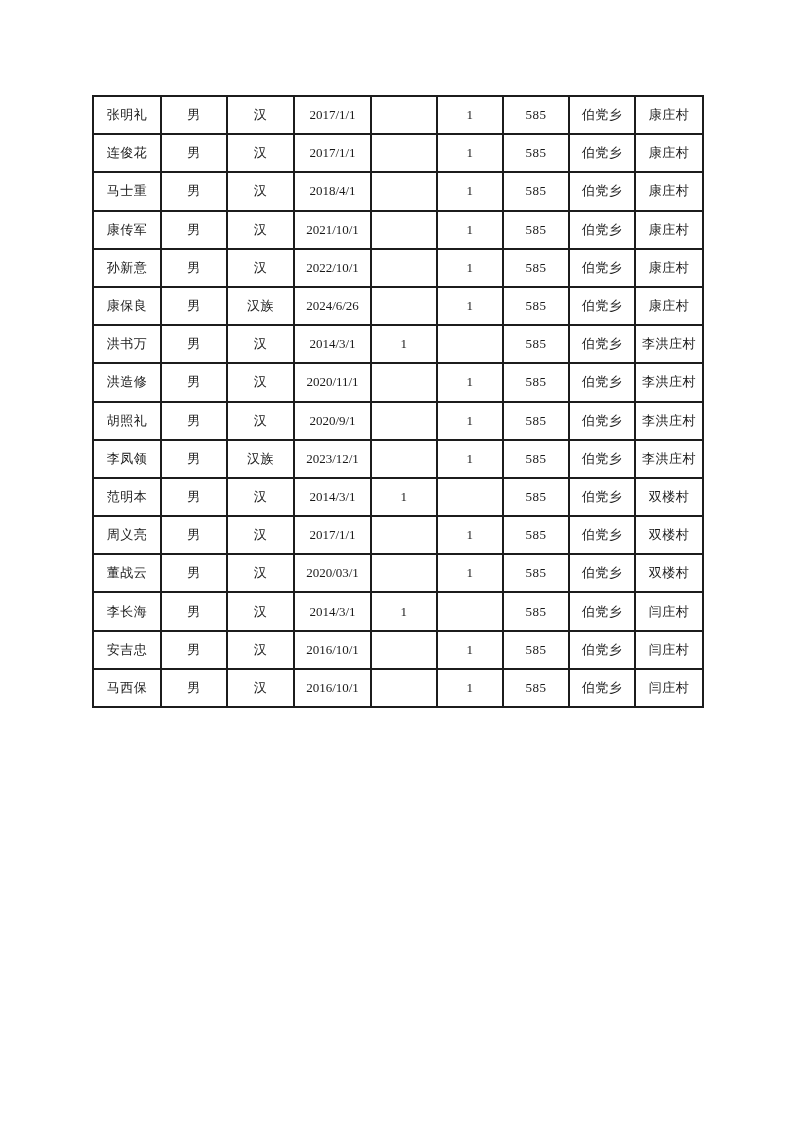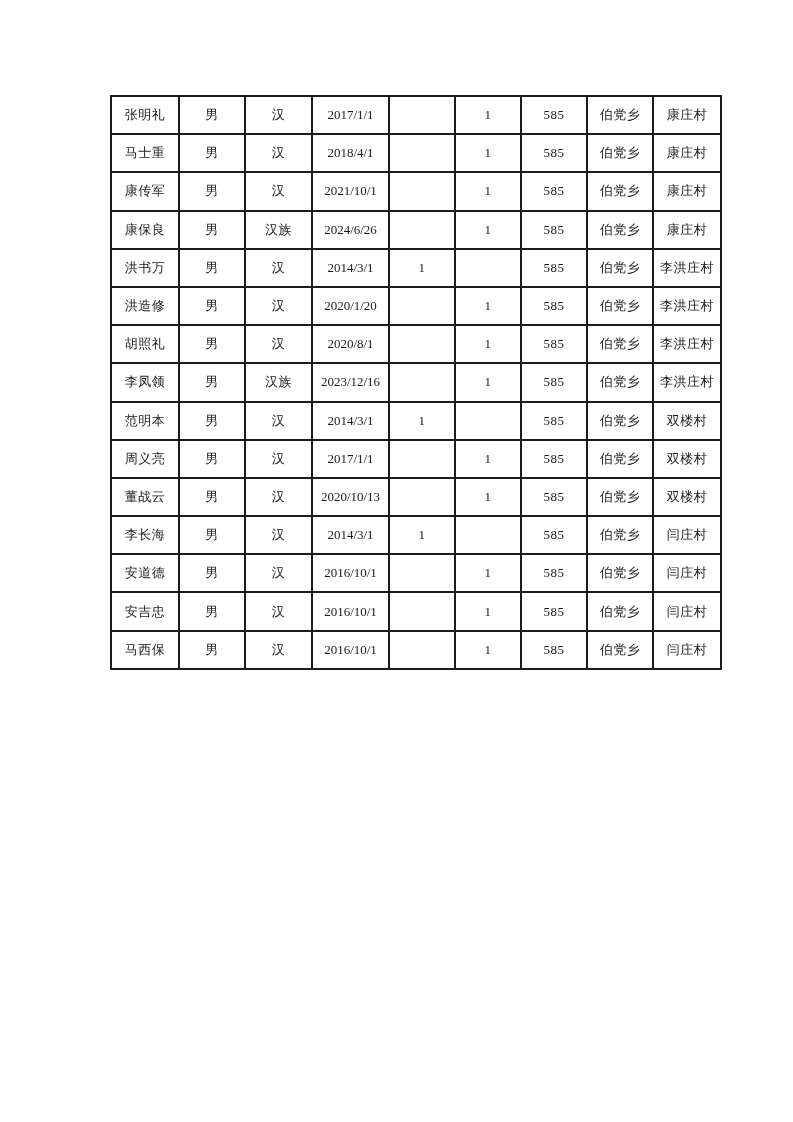--- a/index.html
+++ b/index.html
@@ -17,21 +17,21 @@
     position: absolute;
     left: 0;
     top: 0;
     width: 793px;
     height: 1122px;
     background: #ffffff;
     overflow: hidden;
   }
   table.records {
     position: absolute;
-    left: 110px;
+    left: 92px;
     top: 95px;
     width: 610px;
     border-collapse: collapse;
     table-layout: fixed;
   }
   table.records td {
     border: 2px solid #1c1c1c;
     height: 36.2px;            
     text-align: center;
     vertical-align: middle;
@@ -78,35 +78,57 @@
           <td>男</td>
           <td>汉</td>
           <td>2017/1/1</td>
           <td></td>
           <td>1</td>
           <td>585</td>
           <td>伯党乡</td>
           <td>康庄村</td>
         </tr>
         <tr>
+          <td>连俊花</td>
+          <td>男</td>
+          <td>汉</td>
+          <td>2017/1/1</td>
+          <td></td>
+          <td>1</td>
+          <td>585</td>
+          <td>伯党乡</td>
+          <td>康庄村</td>
+        </tr>
+        <tr>
           <td>马士重</td>
           <td>男</td>
           <td>汉</td>
           <td>2018/4/1</td>
           <td></td>
           <td>1</td>
           <td>585</td>
           <td>伯党乡</td>
           <td>康庄村</td>
         </tr>
         <tr>
           <td>康传军</td>
           <td>男</td>
           <td>汉</td>
           <td>2021/10/1</td>
+          <td></td>
+          <td>1</td>
+          <td>585</td>
+          <td>伯党乡</td>
+          <td>康庄村</td>
+        </tr>
+        <tr>
+          <td>孙新意</td>
+          <td>男</td>
+          <td>汉</td>
+          <td>2022/10/1</td>
           <td></td>
           <td>1</td>
           <td>585</td>
           <td>伯党乡</td>
           <td>康庄村</td>
         </tr>
         <tr>
           <td>康保良</td>
           <td>男</td>
           <td>汉族</td>
@@ -125,43 +147,43 @@
           <td>1</td>
           <td></td>
           <td>585</td>
           <td>伯党乡</td>
           <td>李洪庄村</td>
         </tr>
         <tr>
           <td>洪造修</td>
           <td>男</td>
           <td>汉</td>
-          <td>2020/1/20</td>
+          <td>2020/11/1</td>
           <td></td>
           <td>1</td>
           <td>585</td>
           <td>伯党乡</td>
           <td>李洪庄村</td>
         </tr>
         <tr>
           <td>胡照礼</td>
           <td>男</td>
           <td>汉</td>
-          <td>2020/8/1</td>
+          <td>2020/9/1</td>
           <td></td>
           <td>1</td>
           <td>585</td>
           <td>伯党乡</td>
           <td>李洪庄村</td>
         </tr>
         <tr>
           <td>李凤领</td>
           <td>男</td>
           <td>汉族</td>
-          <td>2023/12/16</td>
+          <td>2023/12/1</td>
           <td></td>
           <td>1</td>
           <td>585</td>
           <td>伯党乡</td>
           <td>李洪庄村</td>
         </tr>
         <tr>
           <td>范明本</td>
           <td>男</td>
           <td>汉</td>
@@ -180,45 +202,34 @@
           <td></td>
           <td>1</td>
           <td>585</td>
           <td>伯党乡</td>
           <td>双楼村</td>
         </tr>
         <tr>
           <td>董战云</td>
           <td>男</td>
           <td>汉</td>
-          <td>2020/10/13</td>
+          <td>2020/03/1</td>
           <td></td>
           <td>1</td>
           <td>585</td>
           <td>伯党乡</td>
           <td>双楼村</td>
         </tr>
         <tr>
           <td>李长海</td>
           <td>男</td>
           <td>汉</td>
           <td>2014/3/1</td>
           <td>1</td>
           <td></td>
-          <td>585</td>
-          <td>伯党乡</td>
-          <td>闫庄村</td>
-        </tr>
-        <tr>
-          <td>安道德</td>
-          <td>男</td>
-          <td>汉</td>
-          <td>2016/10/1</td>
-          <td></td>
-          <td>1</td>
           <td>585</td>
           <td>伯党乡</td>
           <td>闫庄村</td>
         </tr>
         <tr>
           <td>安吉忠</td>
           <td>男</td>
           <td>汉</td>
           <td>2016/10/1</td>
           <td></td>

